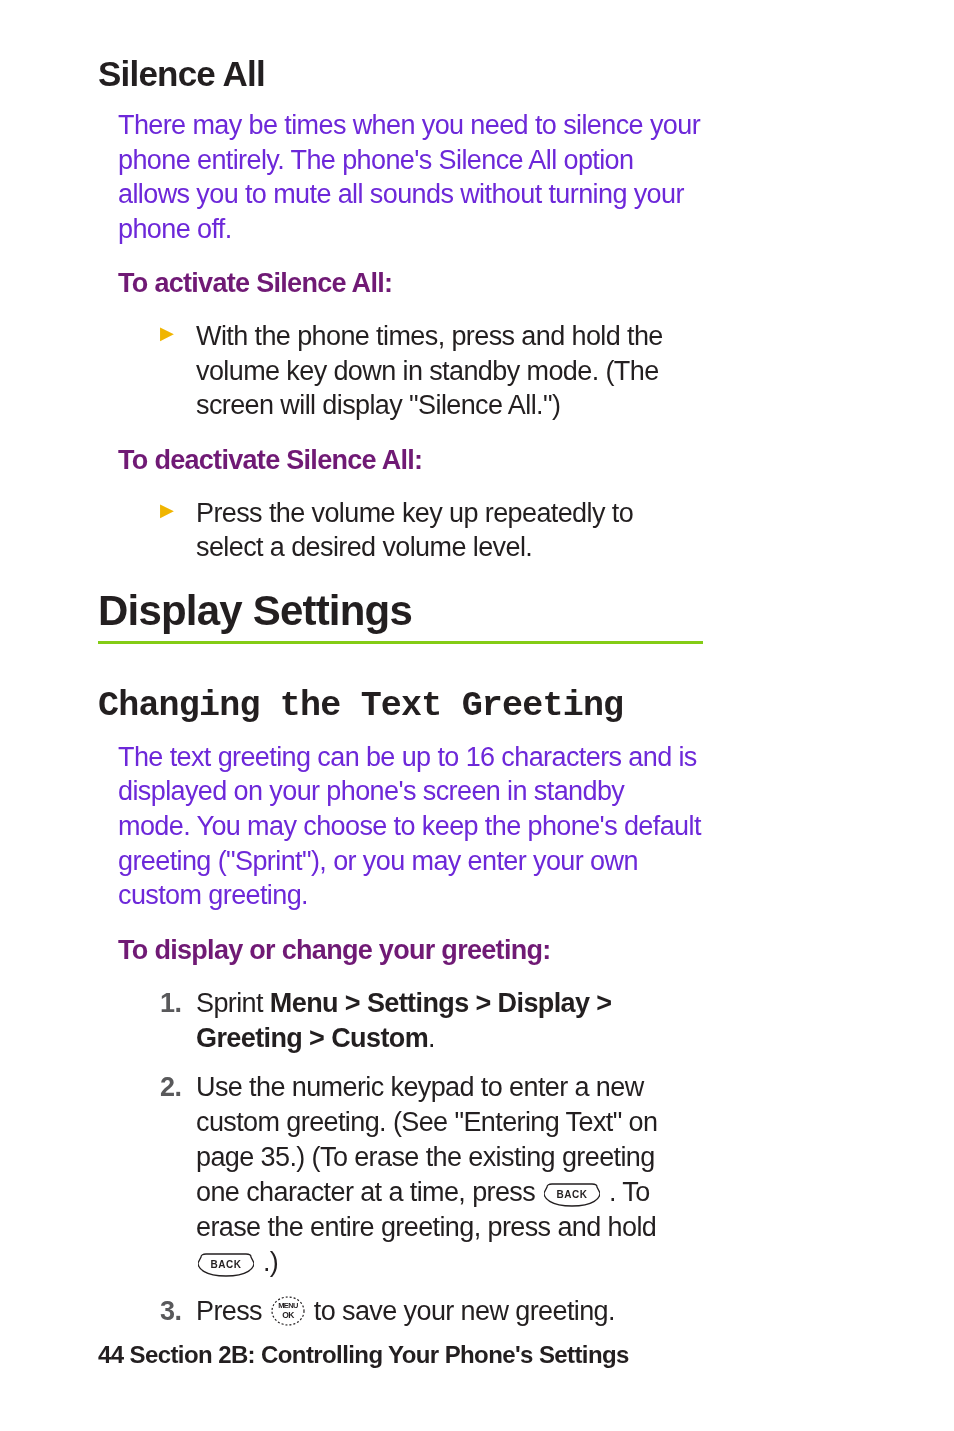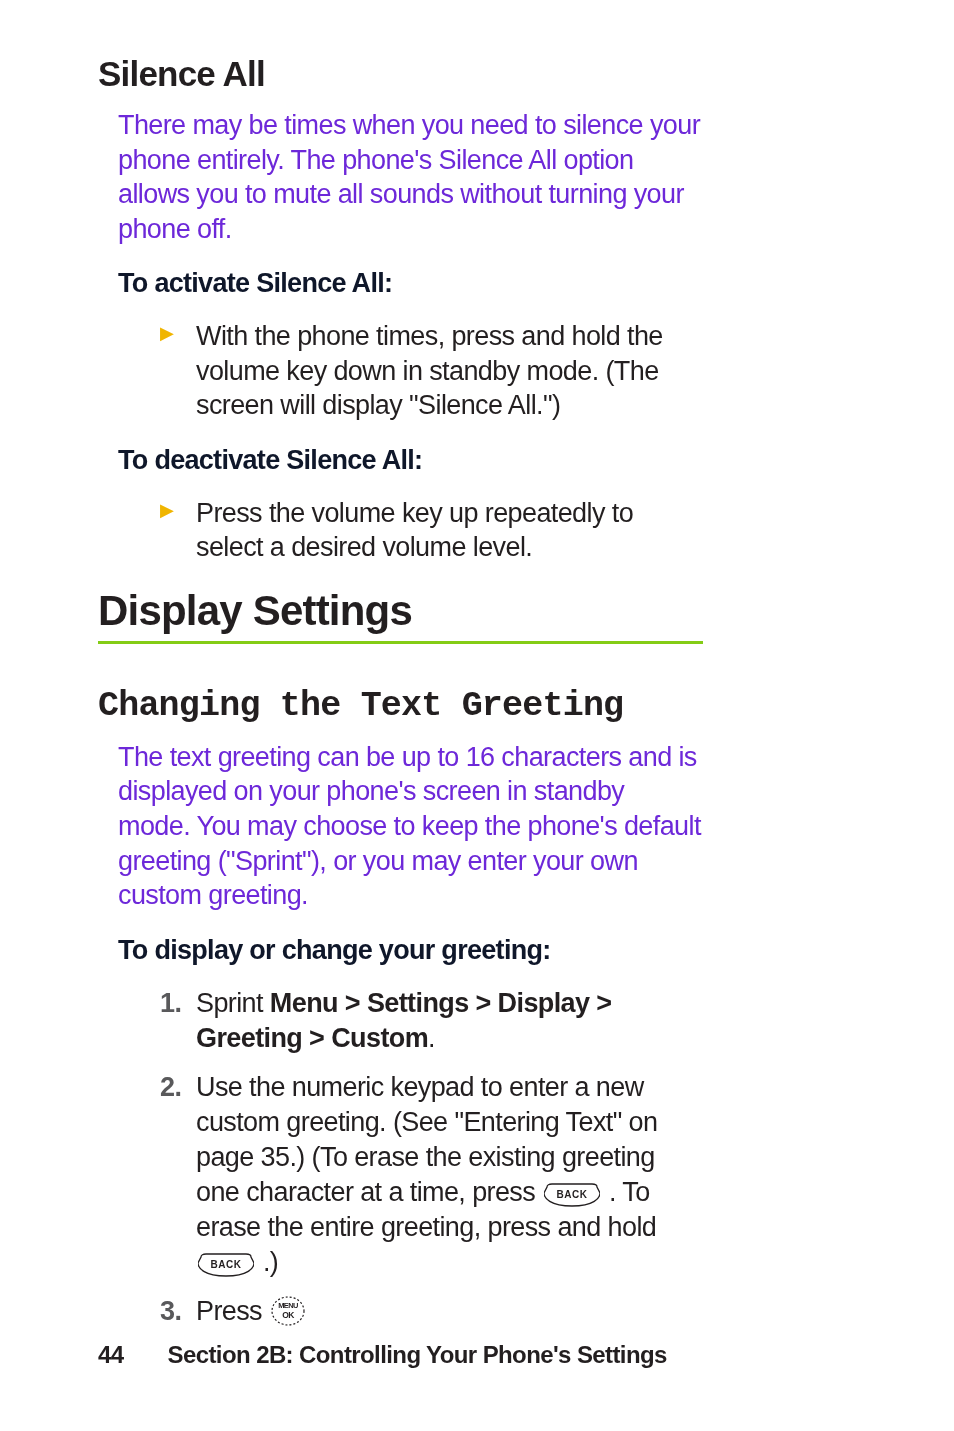--- a/index.html
+++ b/index.html
@@ -44,21 +44,21 @@
     letter-spacing: -0.6px;
     color: #6d28d9;
     margin: 0 0 22px 20px;
   }
 
   .lead {
     font-size: 27px;
     font-weight: 700;
     letter-spacing: -0.7px;
     margin: 0 0 20px 20px;
-    color: #0f172a;
+    color: #701a75;
   }
 
   .bullet-list {
     list-style: none;
     margin: 0 0 22px 0;
     padding: 0 0 0 62px;
   }
   .bullet-list li {
     position: relative;
     font-size: 27px;
@@ -105,21 +105,21 @@
 
   .footer {
     position: absolute;
     bottom: 62px;
     left: 98px;
     font-size: 24px;
     font-weight: 700;
     letter-spacing: -0.6px;
     color: #231f20;
   }
-  .footer .pgnum { margin-right: 38px; }
+  .footer .pgnum { }
 
   svg.key-icon {
     display: inline-block;
     vertical-align: -6px;
     margin: 0 2px;
   }
 </style>
 </head>
 <body>
 
@@ -166,20 +166,21 @@
       </svg>
       <span> .)</span>
     </li>
     <li>
       <span>Press </span>
       <svg class="key-icon" width="34" height="30" viewBox="0 0 34 30">
         <ellipse cx="17" cy="15" rx="16" ry="14" fill="#fff" stroke="#231f20" stroke-width="1.2" stroke-dasharray="2 2"></ellipse>
         <text x="17" y="12" text-anchor="middle" font-size="7.5" font-weight="700" fill="#231f20">MENU</text>
         <text x="17" y="22" text-anchor="middle" font-size="8.5" font-weight="700" fill="#231f20">OK</text>
       </svg>
+      <span> to save your new greeting.</span>
     </li>
   </ol>
 
   <div class="footer">
     <span class="pgnum">44</span>
     <span>Section 2B: Controlling Your Phone's Settings</span>
   </div>
 
 </div>
 

